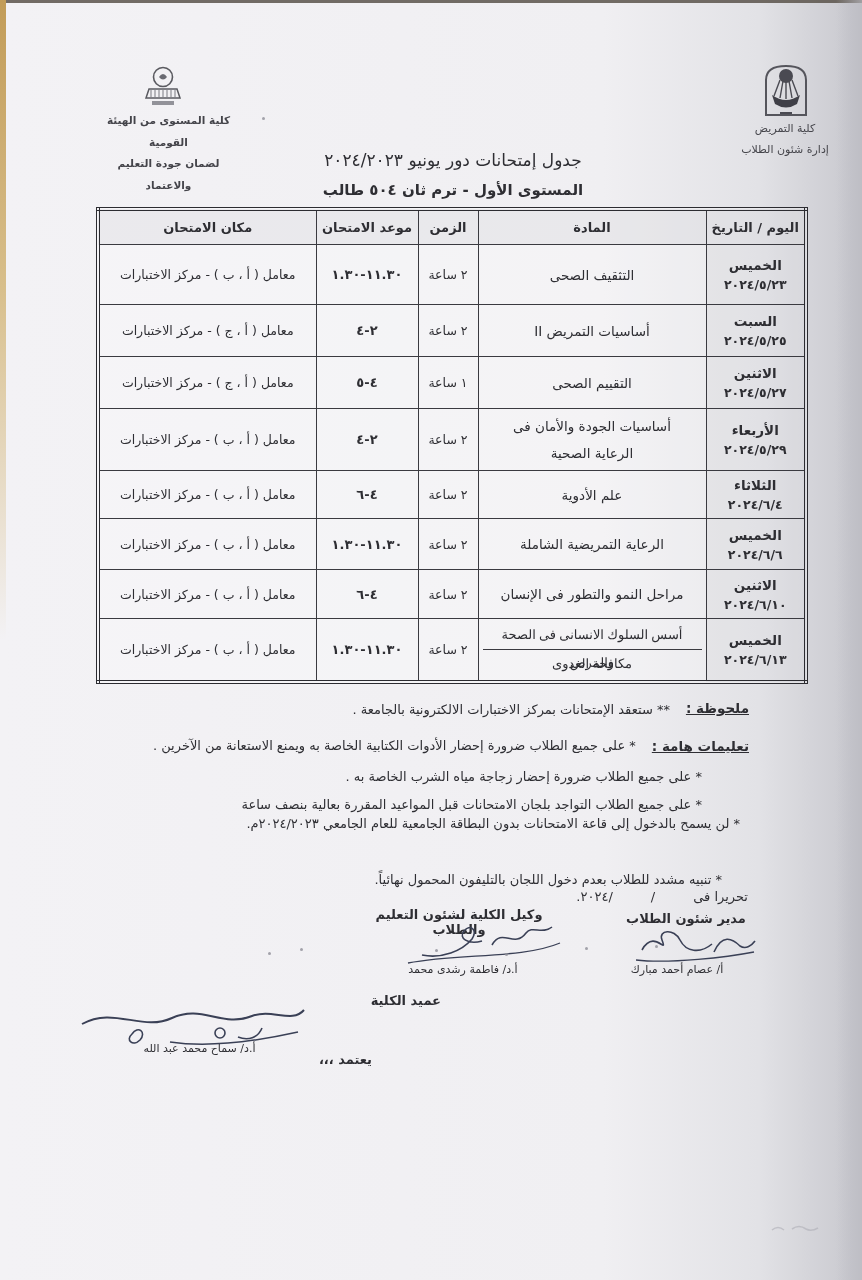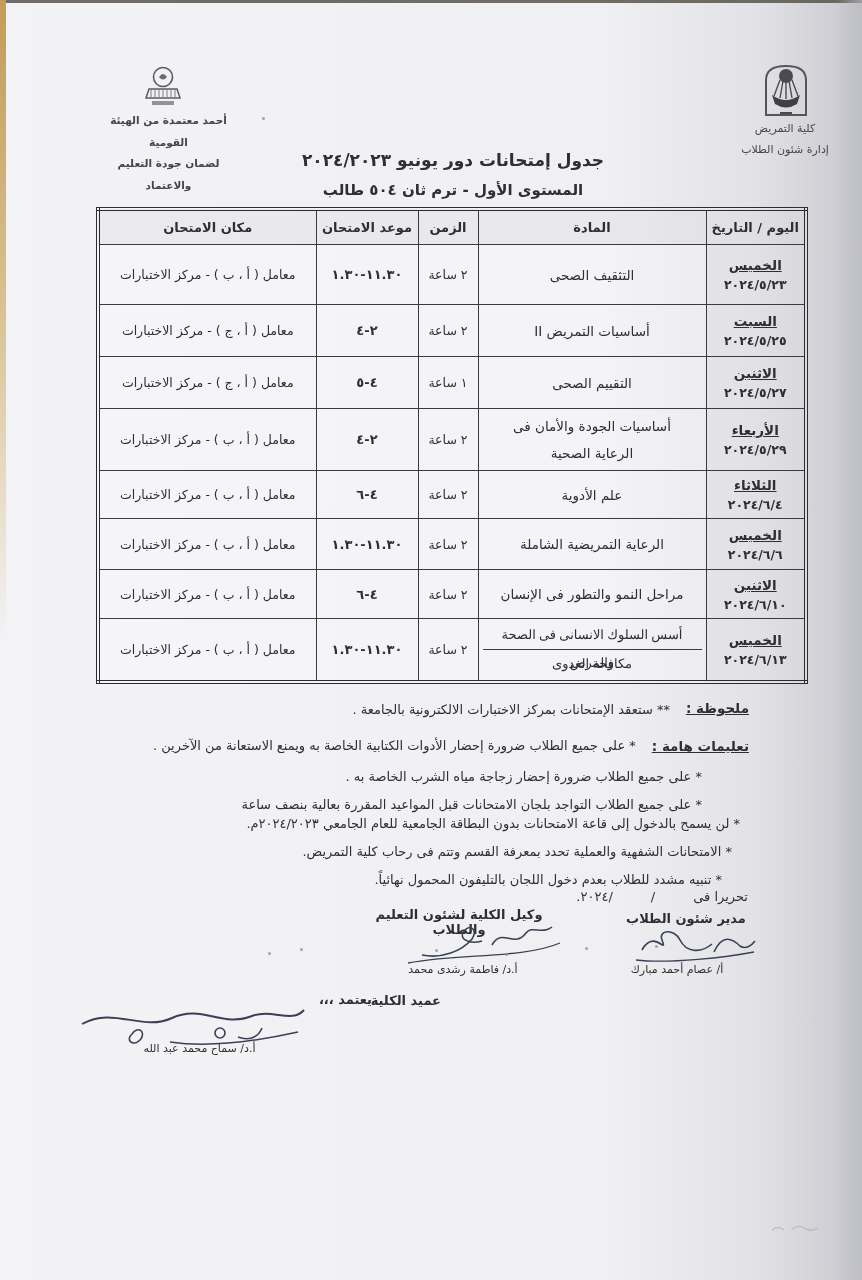--- a/index.html
+++ b/index.html
@@ -11,31 +11,31 @@
   .edge-top{position:absolute;top:0;left:0;width:100%;height:3px;background:#5a544b;opacity:.85;}
   .edge-left{position:absolute;top:0;left:0;width:6px;height:640px;
     background:linear-gradient(180deg,#c29c58 0%,#d8bf8b 45%,rgba(216,191,139,0) 100%);}
   .edge-right{position:absolute;top:0;right:0;width:26px;height:100%;background:linear-gradient(270deg,#b9b9c0,rgba(185,185,192,0));opacity:.7;}
   .abs{position:absolute;}
   .center{text-align:center;}
 
   
   .org-text{font-size:11px;line-height:1.95;color:#46464c;}
   .accred-text{font-size:10.5px;font-weight:700;line-height:2.05;color:#44444a;}
-  .doc-title{font-size:17px;font-weight:700;letter-spacing:.2px;}
+  .doc-title{font-size:17px;font-weight:400;letter-spacing:.2px;}
   .doc-subtitle{font-size:15px;font-weight:700;}
 
   
   table.exam{border-collapse:collapse;table-layout:fixed;width:708px;background:rgba(255,255,255,.25);}
   table.exam,table.exam td,table.exam th{border:1.6px solid #3a3a40;}
   table.exam{border:4px double #2c2c31;}
   table.exam th{height:33px;font-size:13px;font-weight:700;background:rgba(95,95,110,.07);padding:0 4px;}
   table.exam td{text-align:center;vertical-align:middle;padding:2px 4px;}
   td.c-day{border-left:4px double #3a3a40;background:rgba(95,95,110,.055);}
-  .day-name{font-weight:700;font-size:13.5px;text-decoration:underline;}
+  .day-name{font-weight:700;font-size:13.5px;}
   .day-date{font-weight:700;font-size:12.5px;margin-top:4px;}
   .c-subj{font-size:13.5px;}
   .subj-narrow{display:inline-block;max-width:178px;line-height:2;}
   .c-dur{font-size:12.5px;}
   .c-time{font-size:13px;font-weight:700;}
   .c-place{font-size:12.5px;}
   tr.r0{height:60px}tr.r1{height:52px}tr.r2{height:52px}tr.r3{height:62px}
   tr.r4{height:48px}tr.r5{height:51px}tr.r6{height:49px}tr.r7{height:58px}
   td.split{padding:0;}
   td.split .half{height:28px;line-height:28px;font-size:13px;font-family:Liberation Serif, serif;}
@@ -76,21 +76,21 @@
   <div class="abs" style="top:64px;left:139px;width:48px;height:47px;">
     <svg width="48" height="47" viewBox="0 0 48 47">
       <circle cx="24" cy="13" r="9.5" fill="none" stroke="#5a5a60" stroke-width="1.6"></circle>
       <path d="M20 13 q4 -6 8 0 q-4 5 -8 0" fill="#6a6a72"></path>
       <path d="M10 25 H38 L41 34 H7 Z" fill="none" stroke="#5a5a60" stroke-width="1.5"></path>
       <path d="M12 26 V33 M16 26 V33 M20 26 V33 M24 26 V33 M28 26 V33 M32 26 V33 M36 26 V33" stroke="#7a7a82" stroke-width="1"></path>
       <rect x="13" y="37" width="22" height="4" fill="#6a6a72" opacity=".7"></rect>
     </svg>
   </div>
   <div class="abs center accred-text" style="top:110px;left:96px;width:145px;">
-    <div>أحمد معتمدة من الهيئة القومية</div>
+    <div>كلية المستوى من الهيئة القومية</div>
     <div>لضمان جودة التعليم والاعتماد</div>
   </div>
 
   <div class="abs center doc-title" style="top:150px;left:203px;width:500px;">جدول إمتحانات دور يونيو ٢٠٢٤/٢٠٢٣</div>
   <div class="abs center doc-subtitle" style="top:181px;left:203px;width:500px;">المستوى الأول - ترم ثان ٥٠٤ طالب</div>
 
   <div class="abs" style="top:207px;right:54px;">
     <table class="exam">
       <colgroup>
         <col style="width:100px">
@@ -201,21 +201,20 @@
     <span class="note-text">** ستعقد الإمتحانات بمركز الاختبارات الالكترونية بالجامعة .</span>
   </div>
 
   <div class="abs note-line" style="top:738px;right:113px;width:680px;">
     <span class="note-label">تعليمات هامة :</span>
     <span class="bullet">* على جميع الطلاب ضرورة إحضار الأدوات الكتابية الخاصة به ويمنع الاستعانة من الآخرين .</span>
   </div>
   <div class="abs bullet" style="top:769px;right:160px;">* على جميع الطلاب ضرورة إحضار زجاجة مياه الشرب الخاصة به .</div>
   <div class="abs bullet" style="top:797px;right:160px;margin-left:32px;">* على جميع الطلاب التواجد بلجان الامتحانات قبل المواعيد المقررة بعالية بنصف ساعة</div>
   <div class="abs bullet" style="top:816px;right:122px;">* لن يسمح بالدخول إلى قاعة الامتحانات بدون البطاقة الجامعية للعام الجامعي ٢٠٢٤/٢٠٢٣م.</div>
-  <div class="abs bullet" style="top:844px;right:130px;">* الامتحانات الشفهية والعملية تحدد بمعرفة القسم وتتم فى رحاب كلية التمريض.</div>
   <div class="abs bullet" style="top:872px;right:140px;">* تنبيه مشدد للطلاب بعدم دخول اللجان بالتليفون المحمول نهائياً.</div>
 
   <div class="abs" style="top:889px;right:114px;display:flex;gap:38px;font-size:13px;">
     <span>تحريرا فى</span>
     <span>/</span>
     <span>/٢٠٢٤.</span>
   </div>
 
   <div class="abs center sig-title" style="top:911px;left:621px;width:130px;">مدير شئون الطلاب</div>
   <div class="abs" style="top:922px;left:628px;">
@@ -230,21 +229,21 @@
   <div class="abs center sig-title" style="top:907px;left:350px;width:218px;">وكيل الكلية لشئون التعليم والطلاب</div>
   <div class="abs" style="top:919px;left:400px;">
     <svg width="165" height="48" viewBox="0 0 165 48">
       <path d="M22 36 C42 40 62 32 72 20 C78 10 70 5 64 12 C58 19 68 26 82 22" fill="none" stroke="#3a4056" stroke-width="1.6"></path>
       <path d="M92 26 C102 8 114 30 126 14 C132 6 142 16 152 8" fill="none" stroke="#3a4056" stroke-width="1.6"></path>
       <path d="M8 44 C60 34 122 40 160 24" fill="none" stroke="#3a4056" stroke-width="1.3"></path>
     </svg>
   </div>
   <div class="abs center sig-name" style="top:963px;left:382px;width:162px;">أ.د/ فاطمة رشدى محمد</div>
 
-  <div class="abs sig-title" style="top:992px;left:312px;width:60px;text-align:right;">يعتمد ،،،</div>
+  <div class="abs sig-title" style="top:1052px;left:312px;width:60px;text-align:right;">يعتمد ،،،</div>
   <div class="abs sig-title" style="top:993px;left:356px;width:85px;">عميد الكلية</div>
   <div class="abs" style="top:998px;left:70px;">
     <svg width="240" height="52" viewBox="0 0 240 52">
       <path d="M12 26 C44 8 72 34 102 20 C132 6 152 30 182 18 C202 10 222 26 234 12" fill="none" stroke="#3a4056" stroke-width="2"></path>
       <path d="M62 36 c6 -9 15 -2 8 6 c-7 7 -15 0 -8 -6" fill="none" stroke="#3a4056" stroke-width="1.6"></path>
       <circle cx="150" cy="35" r="5" fill="none" stroke="#3a4056" stroke-width="1.6"></circle>
       <path d="M100 44 C140 50 192 42 228 34" fill="none" stroke="#3a4056" stroke-width="1.5"></path>
       <path d="M192 30 c-4 10 -14 13 -24 9" fill="none" stroke="#3a4056" stroke-width="1.6"></path>
     </svg>
   </div>

